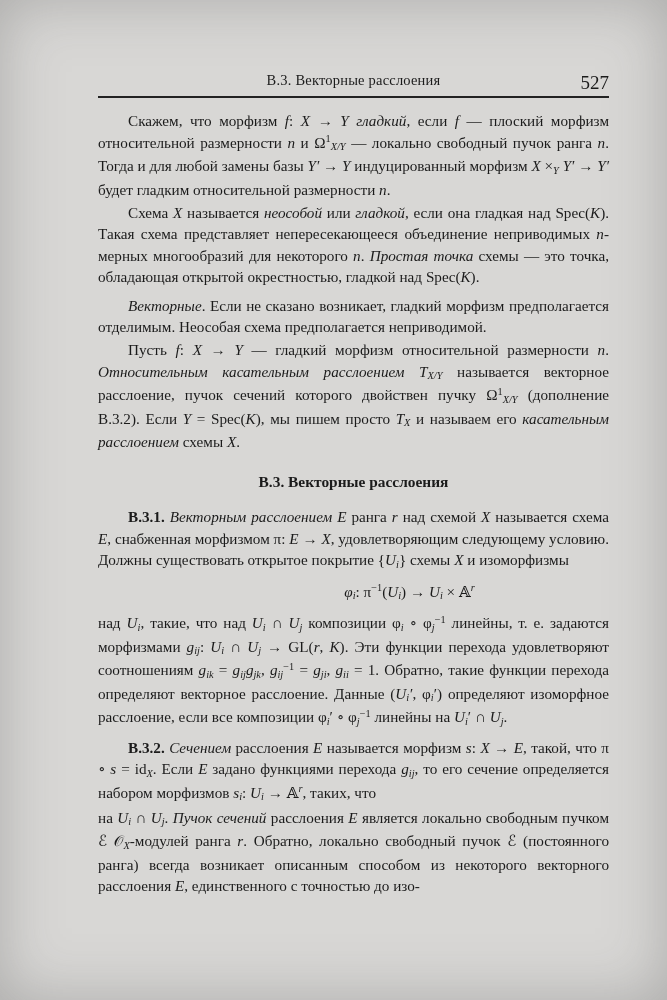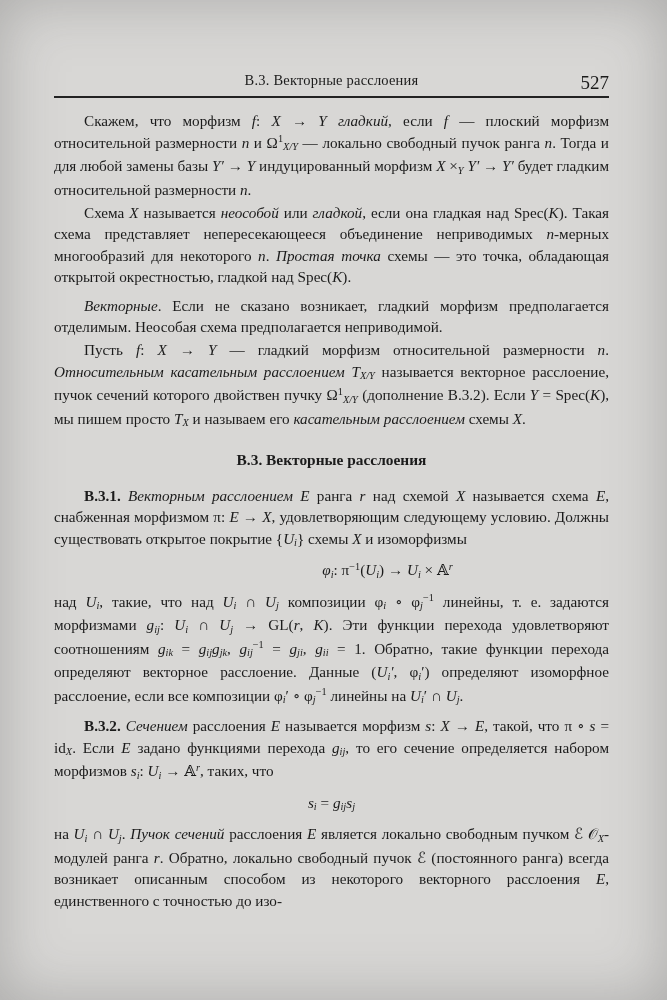--- a/index.html
+++ b/index.html
@@ -2,21 +2,21 @@
 <html><head>
 <meta charset="utf-8">
 <style>
   html,body{margin:0;padding:0;background:#c9c9c9;}
   .page{
     position:relative;
     width:667px;height:1000px;
     margin:0 auto;
     background:#d8d7d5;
     box-sizing:border-box;
-    padding:72px 58px 0 54px;
+    padding:72px 58px 0 98px;
     font-family:"Liberation Serif","DejaVu Serif","DejaVu Sans",serif;
     color:#1b1b1b;
     box-shadow:inset 0 0 60px rgba(90,90,90,.35);
     overflow:hidden;
   }
   .head-line{position:relative;height:19px;font-size:14.5px;}
   .run-head{position:absolute;left:0;right:0;text-align:center;letter-spacing:.2px;}
   .page-num{position:absolute;right:0;top:0;font-size:19px;}
   .rule{border-top:2px solid #222;margin-top:5px;}
   .body{margin-top:12px;font-size:15.2px;line-height:21.5px;text-align:justify;}
@@ -49,16 +49,15 @@
   <main class="body">
       <p class="p indent"><span>Скажем, что морфизм </span><span class="i">f</span><span>: </span><span class="i">X</span><span> → </span><span class="i">Y</span><span> </span><span class="i">гладкий</span><span>, если </span><span class="i">f</span><span> — плоский морфизм относительной размерности </span><span class="i">n</span><span> и Ω</span><span class="sup">1</span><span class="sub i">X/Y</span><span> — локально свободный пучок ранга </span><span class="i">n</span><span>. Тогда и для любой замены базы </span><span class="i">Y′</span><span> → </span><span class="i">Y</span><span> индуцированный морфизм </span><span class="i">X</span><span> ×</span><span class="sub i">Y</span><span> </span><span class="i">Y′</span><span> → </span><span class="i">Y′</span><span> будет гладким относительной размерности </span><span class="i">n</span><span>.</span></p>
       <p class="p indent"><span>Схема </span><span class="i">X</span><span> называется </span><span class="i">неособой</span><span> или </span><span class="i">гладкой</span><span>, если она гладкая над Spec(</span><span class="i">K</span><span>). Такая схема представляет непересекающееся объединение неприводимых </span><span class="i">n</span><span>-мерных многообразий для некоторого </span><span class="i">n</span><span>. </span><span class="i">Простая точка</span><span> схемы — это точка, обладающая открытой окрестностью, гладкой над Spec(</span><span class="i">K</span><span>).</span></p>
       <p class="p indent space-before"><span class="i">Векторные</span><span>. Если не сказано возникает, гладкий морфизм предполагается отделимым. Неособая схема предполагается неприводимой.</span></p>
       <p class="p indent"><span>Пусть </span><span class="i">f</span><span>: </span><span class="i">X</span><span> → </span><span class="i">Y</span><span> — гладкий морфизм относительной размерности </span><span class="i">n</span><span>. </span><span class="i">Относительным касательным расслоением </span><span class="i">T</span><span class="sub i">X/Y</span><span> называется векторное расслоение, пучок сечений которого двойствен пучку Ω</span><span class="sup">1</span><span class="sub i">X/Y</span><span> (дополнение В.3.2). Если </span><span class="i">Y</span><span> = Spec(</span><span class="i">K</span><span>), мы пишем просто </span><span class="i">T</span><span class="sub i">X</span><span> и называем его </span><span class="i">касательным расслоением</span><span> схемы </span><span class="i">X</span><span>.</span></p>
       <h2 class="heading"><span class="b">В.3.  Векторные расслоения</span></h2>
       <p class="p indent"><span class="b">В.3.1. </span><span class="i">Векторным расслоением </span><span class="i">E</span><span> ранга </span><span class="i">r</span><span> над схемой </span><span class="i">X</span><span> называется схема </span><span class="i">E</span><span>, снабженная морфизмом π: </span><span class="i">E</span><span> → </span><span class="i">X</span><span>, удовлетворяющим следующему условию. Должны существовать открытое покрытие {</span><span class="i">U</span><span class="sub i">i</span><span>} схемы </span><span class="i">X</span><span> и изоморфизмы</span></p>
       <div class="formula f-left"><span class="i">φ</span><span class="sub i">i</span><span>: π</span><span class="sup">−1</span><span>(</span><span class="i">U</span><span class="sub i">i</span><span>) → </span><span class="i">U</span><span class="sub i">i</span><span> × 𝔸</span><span class="sup i">r</span></div>
       <p class="p"><span>над </span><span class="i">U</span><span class="sub i">i</span><span>, такие, что над </span><span class="i">U</span><span class="sub i">i</span><span> ∩ </span><span class="i">U</span><span class="sub i">j</span><span> композиции φ</span><span class="sub i">i</span><span> ∘ φ</span><span class="sub i">j</span><span class="sup">−1</span><span> линейны, т. е. задаются морфизмами </span><span class="i">g</span><span class="sub i">ij</span><span>: </span><span class="i">U</span><span class="sub i">i</span><span> ∩ </span><span class="i">U</span><span class="sub i">j</span><span> → GL(</span><span class="i">r</span><span>, </span><span class="i">K</span><span>). Эти функции перехода удовлетворяют соотношениям </span><span class="i">g</span><span class="sub i">ik</span><span> = </span><span class="i">g</span><span class="sub i">ij</span><span class="i">g</span><span class="sub i">jk</span><span>,  </span><span class="i">g</span><span class="sub i">ij</span><span class="sup">−1</span><span> = </span><span class="i">g</span><span class="sub i">ji</span><span>,  </span><span class="i">g</span><span class="sub i">ii</span><span> = 1. Обратно, такие функции перехода определяют векторное расслоение. Данные (</span><span class="i">U</span><span class="sub i">i</span><span class="i">′</span><span>, φ</span><span class="sub i">i</span><span>′</span><span>) определяют изоморфное расслоение, если все композиции φ</span><span class="sub i">i</span><span>′</span><span> ∘ φ</span><span class="sub i">j</span><span class="sup">−1</span><span> линейны на </span><span class="i">U</span><span class="sub i">i</span><span>′</span><span> ∩ </span><span class="i">U</span><span class="sub i">j</span><span>.</span></p>
       <p class="p indent space-before"><span class="b">В.3.2. </span><span class="i">Сечением</span><span> расслоения </span><span class="i">E</span><span> называется морфизм </span><span class="i">s</span><span>: </span><span class="i">X</span><span> → </span><span class="i">E</span><span>, такой, что π ∘ </span><span class="i">s</span><span> = id</span><span class="sub i">X</span><span>. Если </span><span class="i">E</span><span> задано функциями перехода </span><span class="i">g</span><span class="sub i">ij</span><span>, то его сечение определяется набором морфизмов </span><span class="i">s</span><span class="sub i">i</span><span>: </span><span class="i">U</span><span class="sub i">i</span><span> → 𝔸</span><span class="sup i">r</span><span>, таких, что</span></p>
-      <div class="formula f-center"><span class="i">s</span><span class="sub i">i</span><span> = </span><span class="i">g</span><span class="sub i">ij</span><span class="i">s</span><span class="sub i">j</span></div>
       <p class="p"><span>на </span><span class="i">U</span><span class="sub i">i</span><span> ∩ </span><span class="i">U</span><span class="sub i">j</span><span>. </span><span class="i">Пучок сечений</span><span> расслоения </span><span class="i">E</span><span> является локально свободным пучком ℰ 𝒪</span><span class="sub i">X</span><span>-модулей ранга </span><span class="i">r</span><span>. Обратно, локально свободный пучок ℰ (постоянного ранга) всегда возникает описанным способом из некоторого векторного расслоения </span><span class="i">E</span><span>, единственного с точностью до изо-</span></p>
     </main>
 </div>
 
 </body></html>

